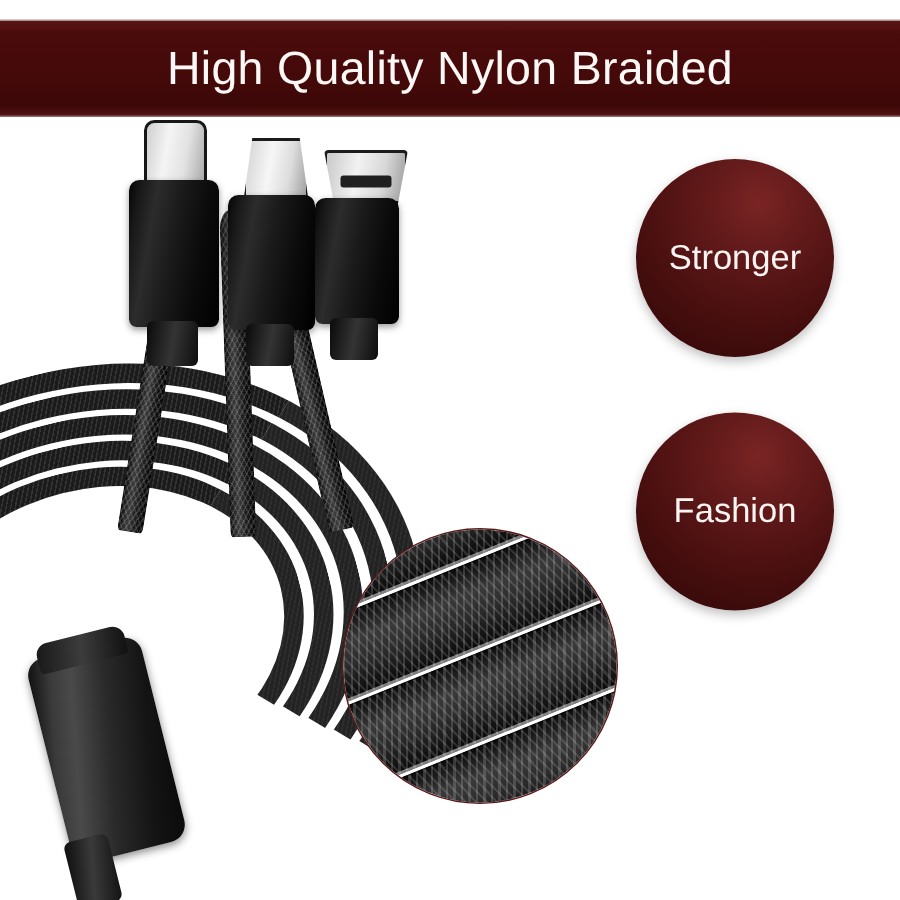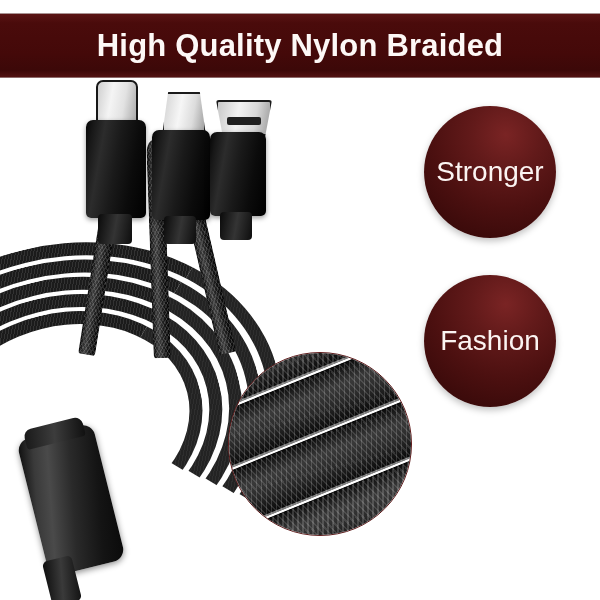--- a/index.html
+++ b/index.html
@@ -46,21 +46,21 @@
     left: 0;
     top: 13px;
     width: 600px;
     height: 2px;
     background: #9a8080;
     opacity: .85;
   }
   .banner-title {
     color: #fdf8f6;
     font-size: 31px;
-    font-weight: 700;
+    font-weight: 400;
     letter-spacing: .2px;
     line-height: 1;
     white-space: nowrap;
     transform: translateY(-1px);
   }
 
   
   .photo {
     position: absolute;
     left: 0;
@@ -264,21 +264,21 @@
       radial-gradient(circle at 62% 22%,
         #7a2424 0%, #621a1a 26%, #4c1010 56%, #3a0a0a 82%, #2c0606 100%);
     display: flex;
     align-items: center;
     justify-content: center;
     text-align: center;
     box-shadow: 0 3px 7px rgba(0,0,0,.25);
   }
   .badge-label {
     color: #fbf4f2;
-    font-size: 28px;
+    font-size: 23px;
     line-height: 1.12;
     font-weight: 400;
     padding: 0 8px;
     white-space: pre-line;
   }
 </style>
 </head>
 <body>
 
 <div id="stage">

